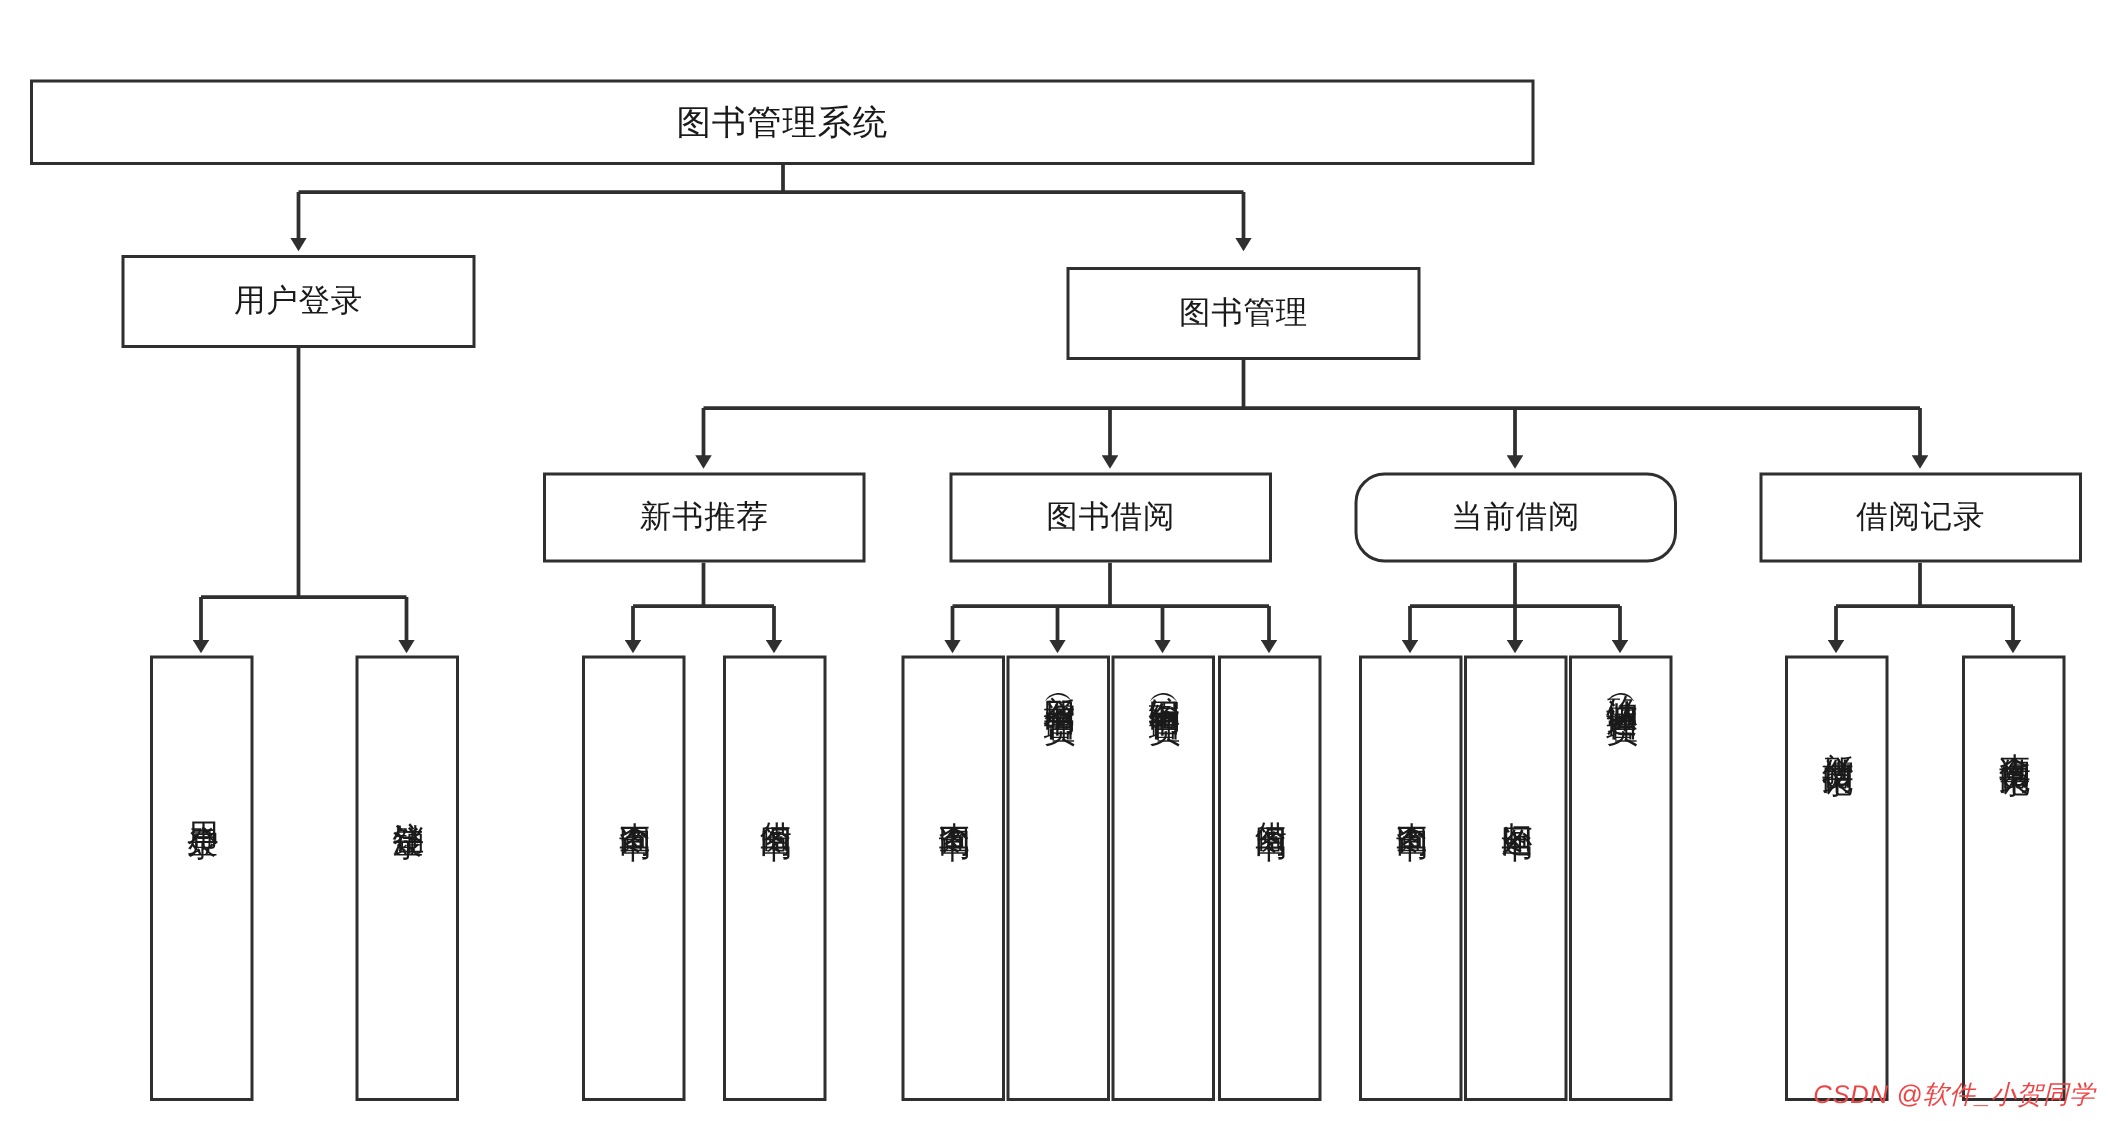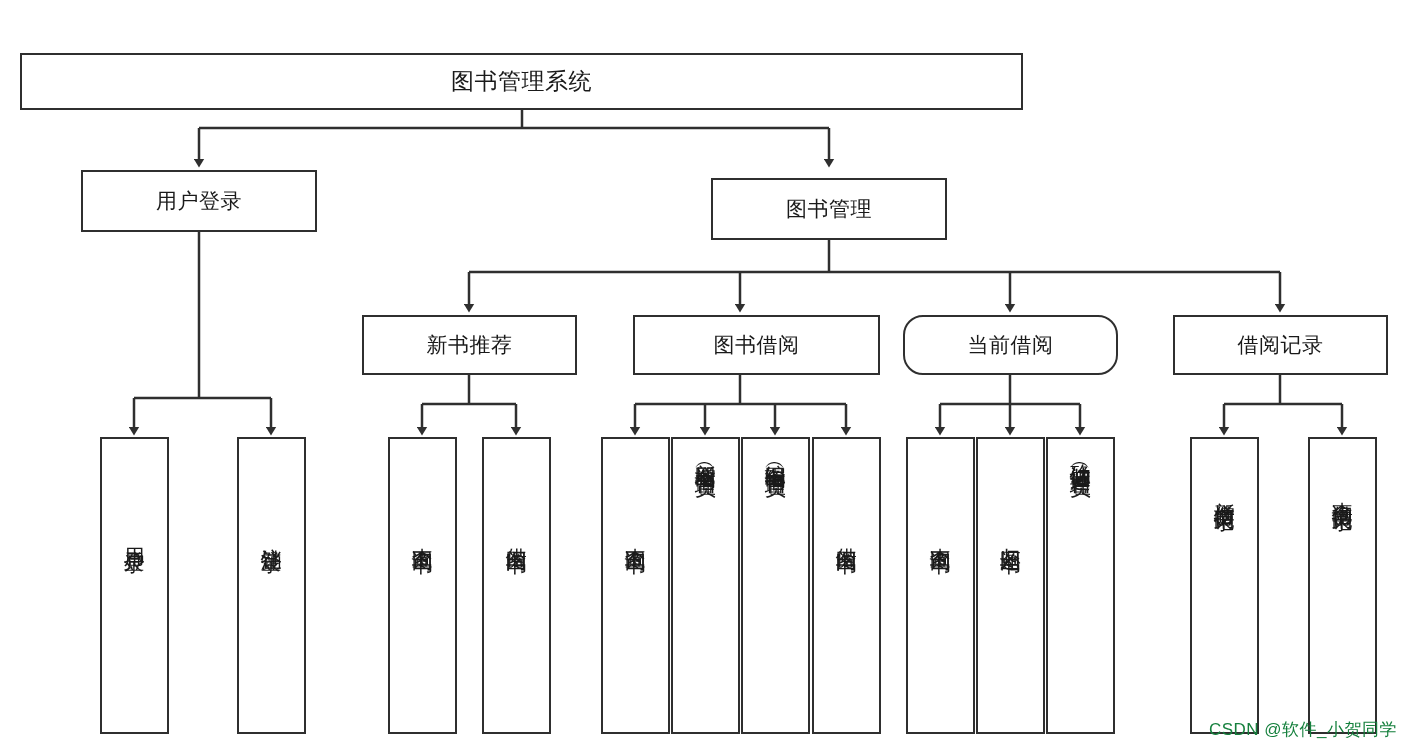--- a/index.html
+++ b/index.html
@@ -63,23 +63,24 @@
     padding-top: 86px;
   }
   .leaf.mid .node-label {
     padding-top: 40px;
   }
   #watermark {
     position: absolute;
     right: 8px;
     bottom: 6px;
     font-size: 17px;
-    color: #15803d;
+    color: #ef4444;
     letter-spacing: 0.5px;
     white-space: nowrap;
+    font-style: italic;
   }
 </style>
 </head>
 <body>
 
 <div id="canvas">
 
   <svg id="wires" viewBox="0 0 1405 747">
     <defs>
       <marker id="arrow" markerWidth="9" markerHeight="11" refX="1.5" refY="5.5" orient="auto" markerUnits="userSpaceOnUse">
@@ -137,21 +138,21 @@
   <div class="node lvl2" style="left:81px; top:170px; width:236px; height:62px;">
     <span class="node-label">用户登录</span>
   </div>
   <div class="node lvl2" style="left:711px; top:178px; width:236px; height:62px;">
     <span class="node-label">图书管理</span>
   </div>
 
   <div class="node lvl3" style="left:362px; top:315px; width:215px; height:60px;">
     <span class="node-label">新书推荐</span>
   </div>
-  <div class="node lvl3" style="left:633px; top:315px; width:247px; height:60px;">
+  <div class="node lvl3" style="left:633px; top:315px; width:215px; height:60px;">
     <span class="node-label">图书借阅</span>
   </div>
   <div class="node lvl3" style="left:903px; top:315px; width:215px; height:60px;border-radius:20px;">
     <span class="node-label">当前借阅</span>
   </div>
   <div class="node lvl3" style="left:1173px; top:315px; width:215px; height:60px;">
     <span class="node-label">借阅记录</span>
   </div>
 
   <div class="node leaf short" style="left:100px; top:437px; width:69px; height:297px;">

